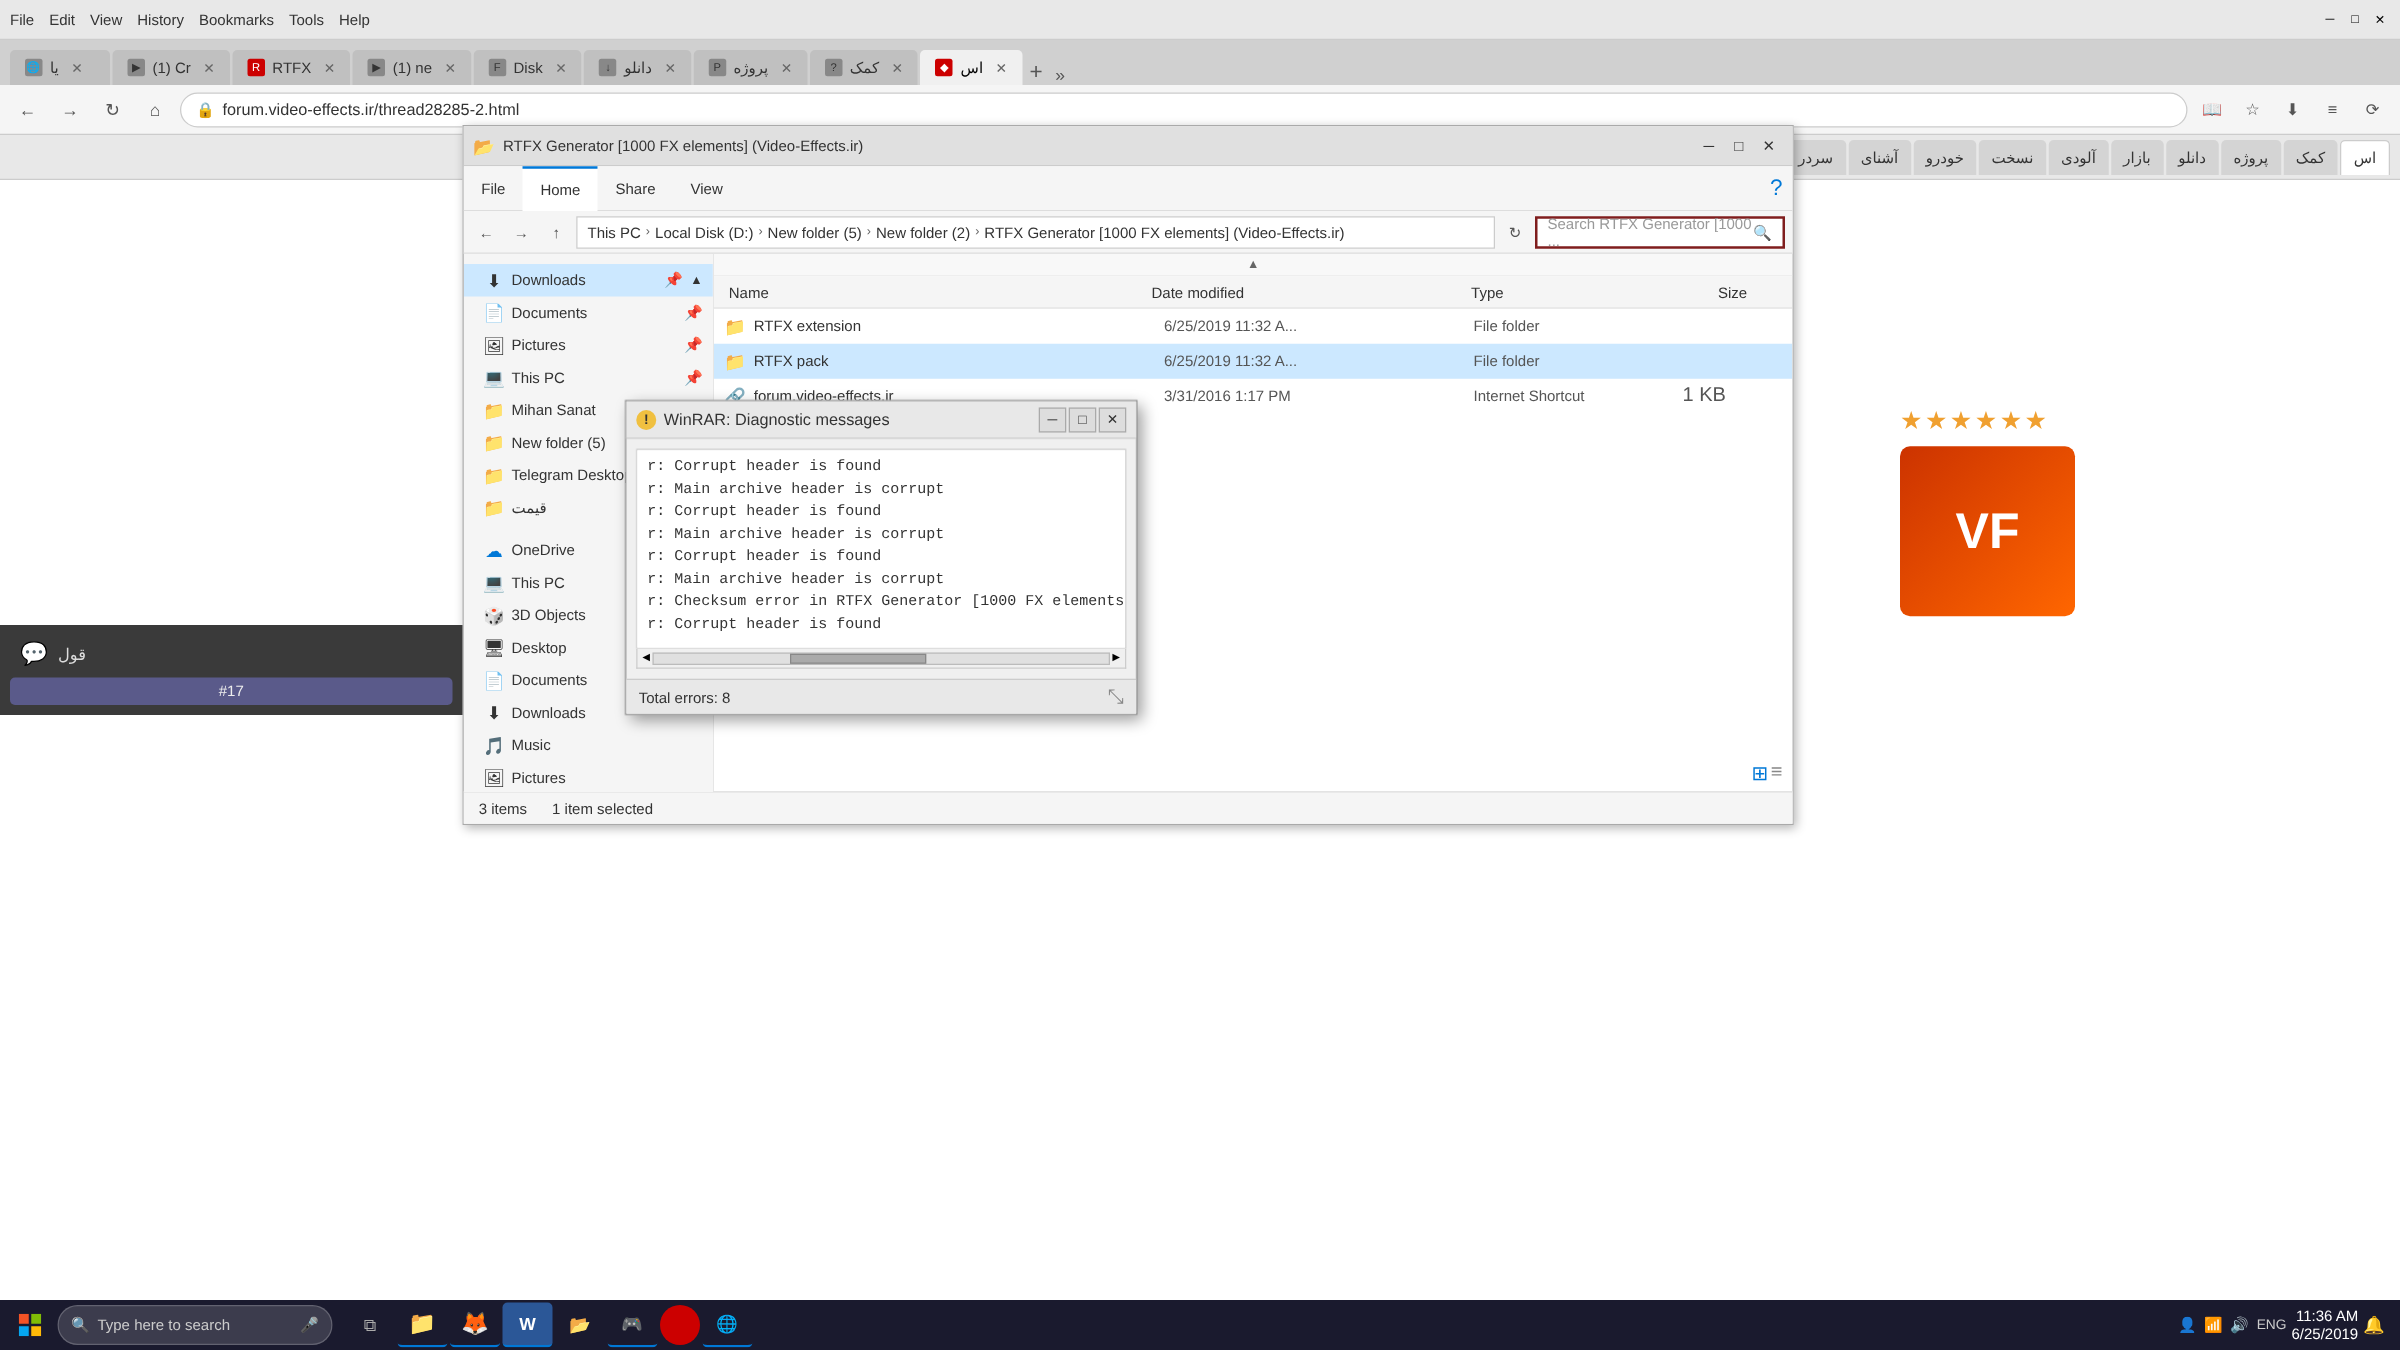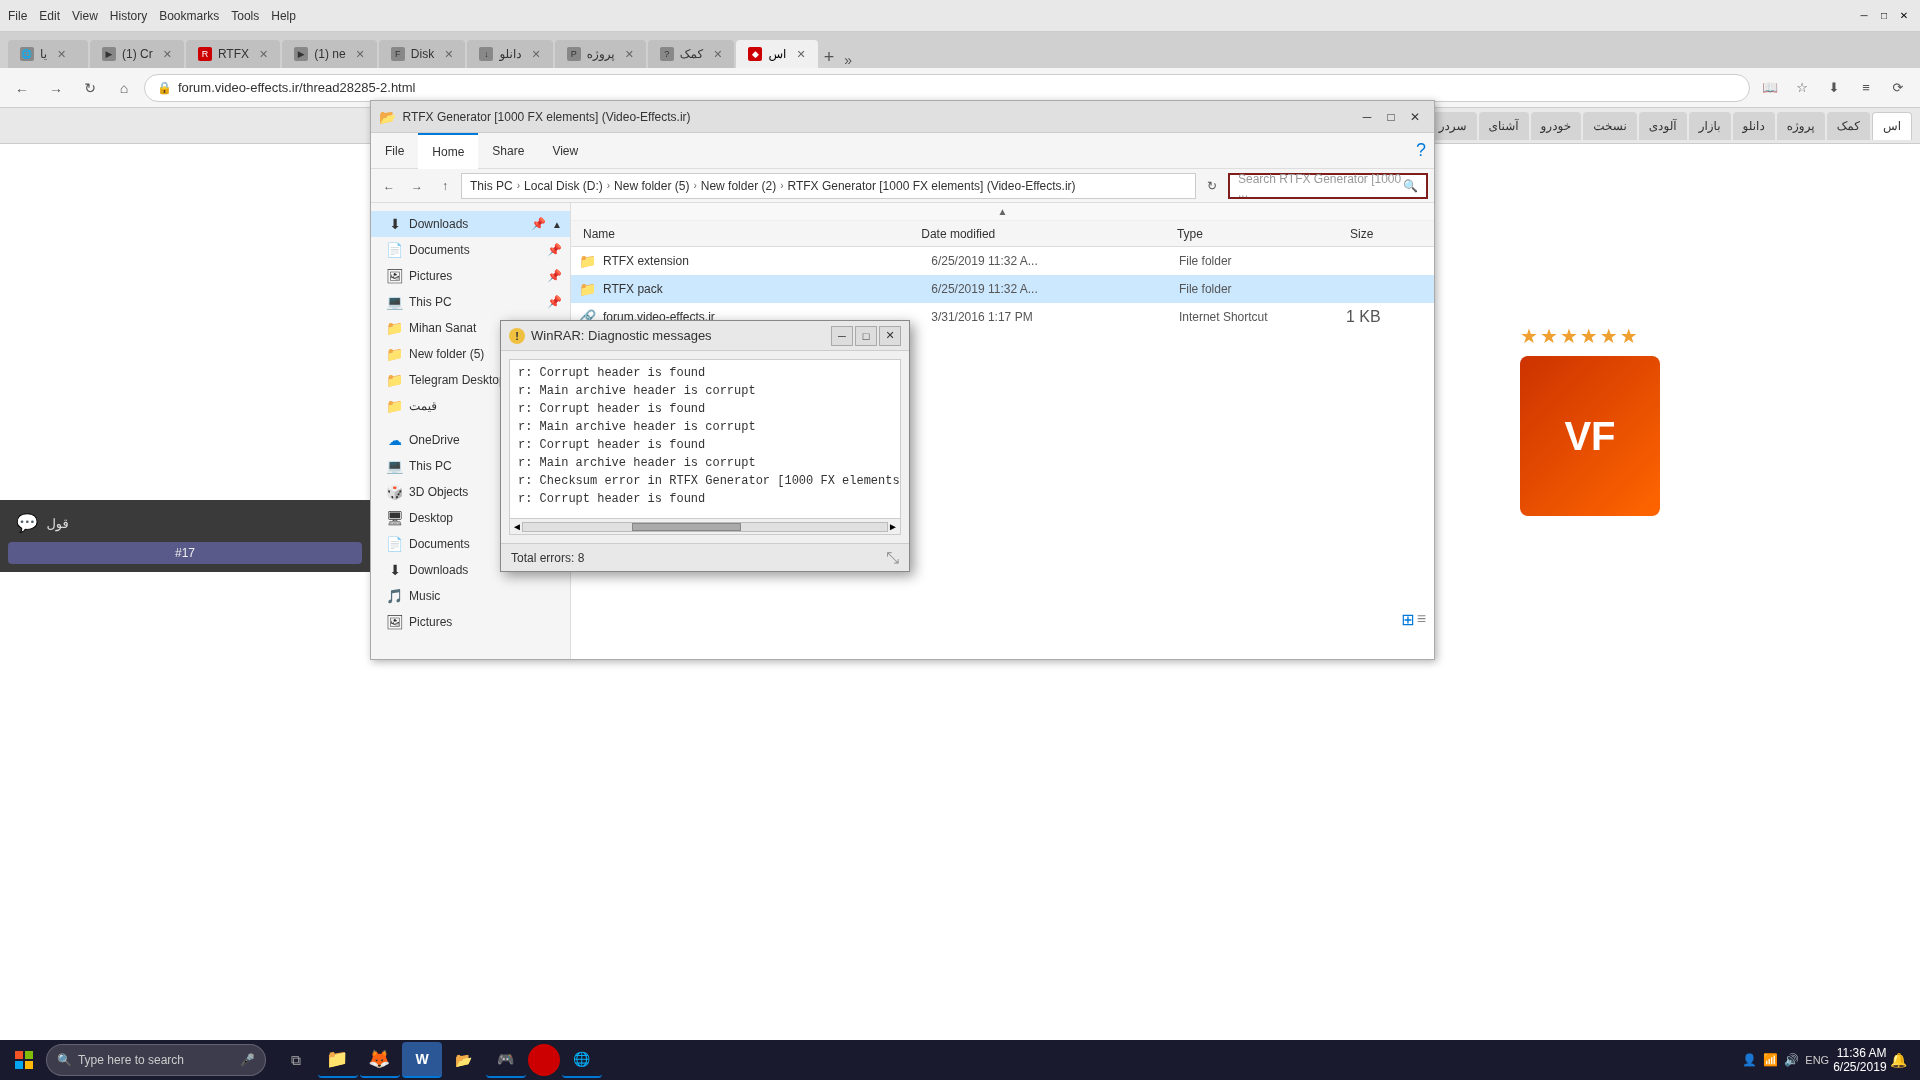--- a/index.html
+++ b/index.html
@@ -392,21 +392,21 @@
     .fe-col-header {
       font-size: 12px;
       color: #333;
       cursor: pointer;
       padding: 0 4px;
     }
 
     .fe-col-name { flex: 2; }
     .fe-col-date { flex: 1.5; }
     .fe-col-type { flex: 1; }
-    .fe-col-size { width: 80px; }
+    .fe-col-size { width: 80px; text-align: center; }
 
     .fe-files {
       flex: 1;
       overflow-y: auto;
       background: white;
     }
 
     .fe-file-row {
       height: 28px;
       display: flex;
@@ -672,21 +672,21 @@
     .star-rating {
       display: flex;
       gap: 2px;
       margin-bottom: 8px;
     }
 
     .star { color: #f0a030; font-size: 20px; }
 
     .vfx-logo {
       width: 140px;
-      height: 160px;
+      height: 136px;
       background: linear-gradient(135deg, #cc3300, #ff6600);
       display: flex;
       align-items: center;
       justify-content: center;
       font-size: 40px;
       font-weight: bold;
       color: white;
       border-radius: 8px;
     }
 
@@ -978,20 +978,24 @@
           </div>
         </div>
 
         <div style="position:absolute; bottom:30px; right:8px; display:flex; gap:2px;">
           <span style="font-size:16px; cursor:pointer; color:#0078d7;">⊞</span>
           <span style="font-size:16px; cursor:pointer; color:#888;">≡</span>
         </div>
       </div>
     </div>
 
+    <div class="fe-status-bar">
+      <span>3 items</span>
+      <span>1 item selected</span>
+    </div>
   </div>
 
   <div class="winrar-dialog">
 
     <div class="wr-titlebar">
       <div class="wr-title-left">
         <div class="wr-warn-icon">!</div>
         <span>WinRAR: Diagnostic messages</span>
       </div>
       <div class="wr-winctrl">

